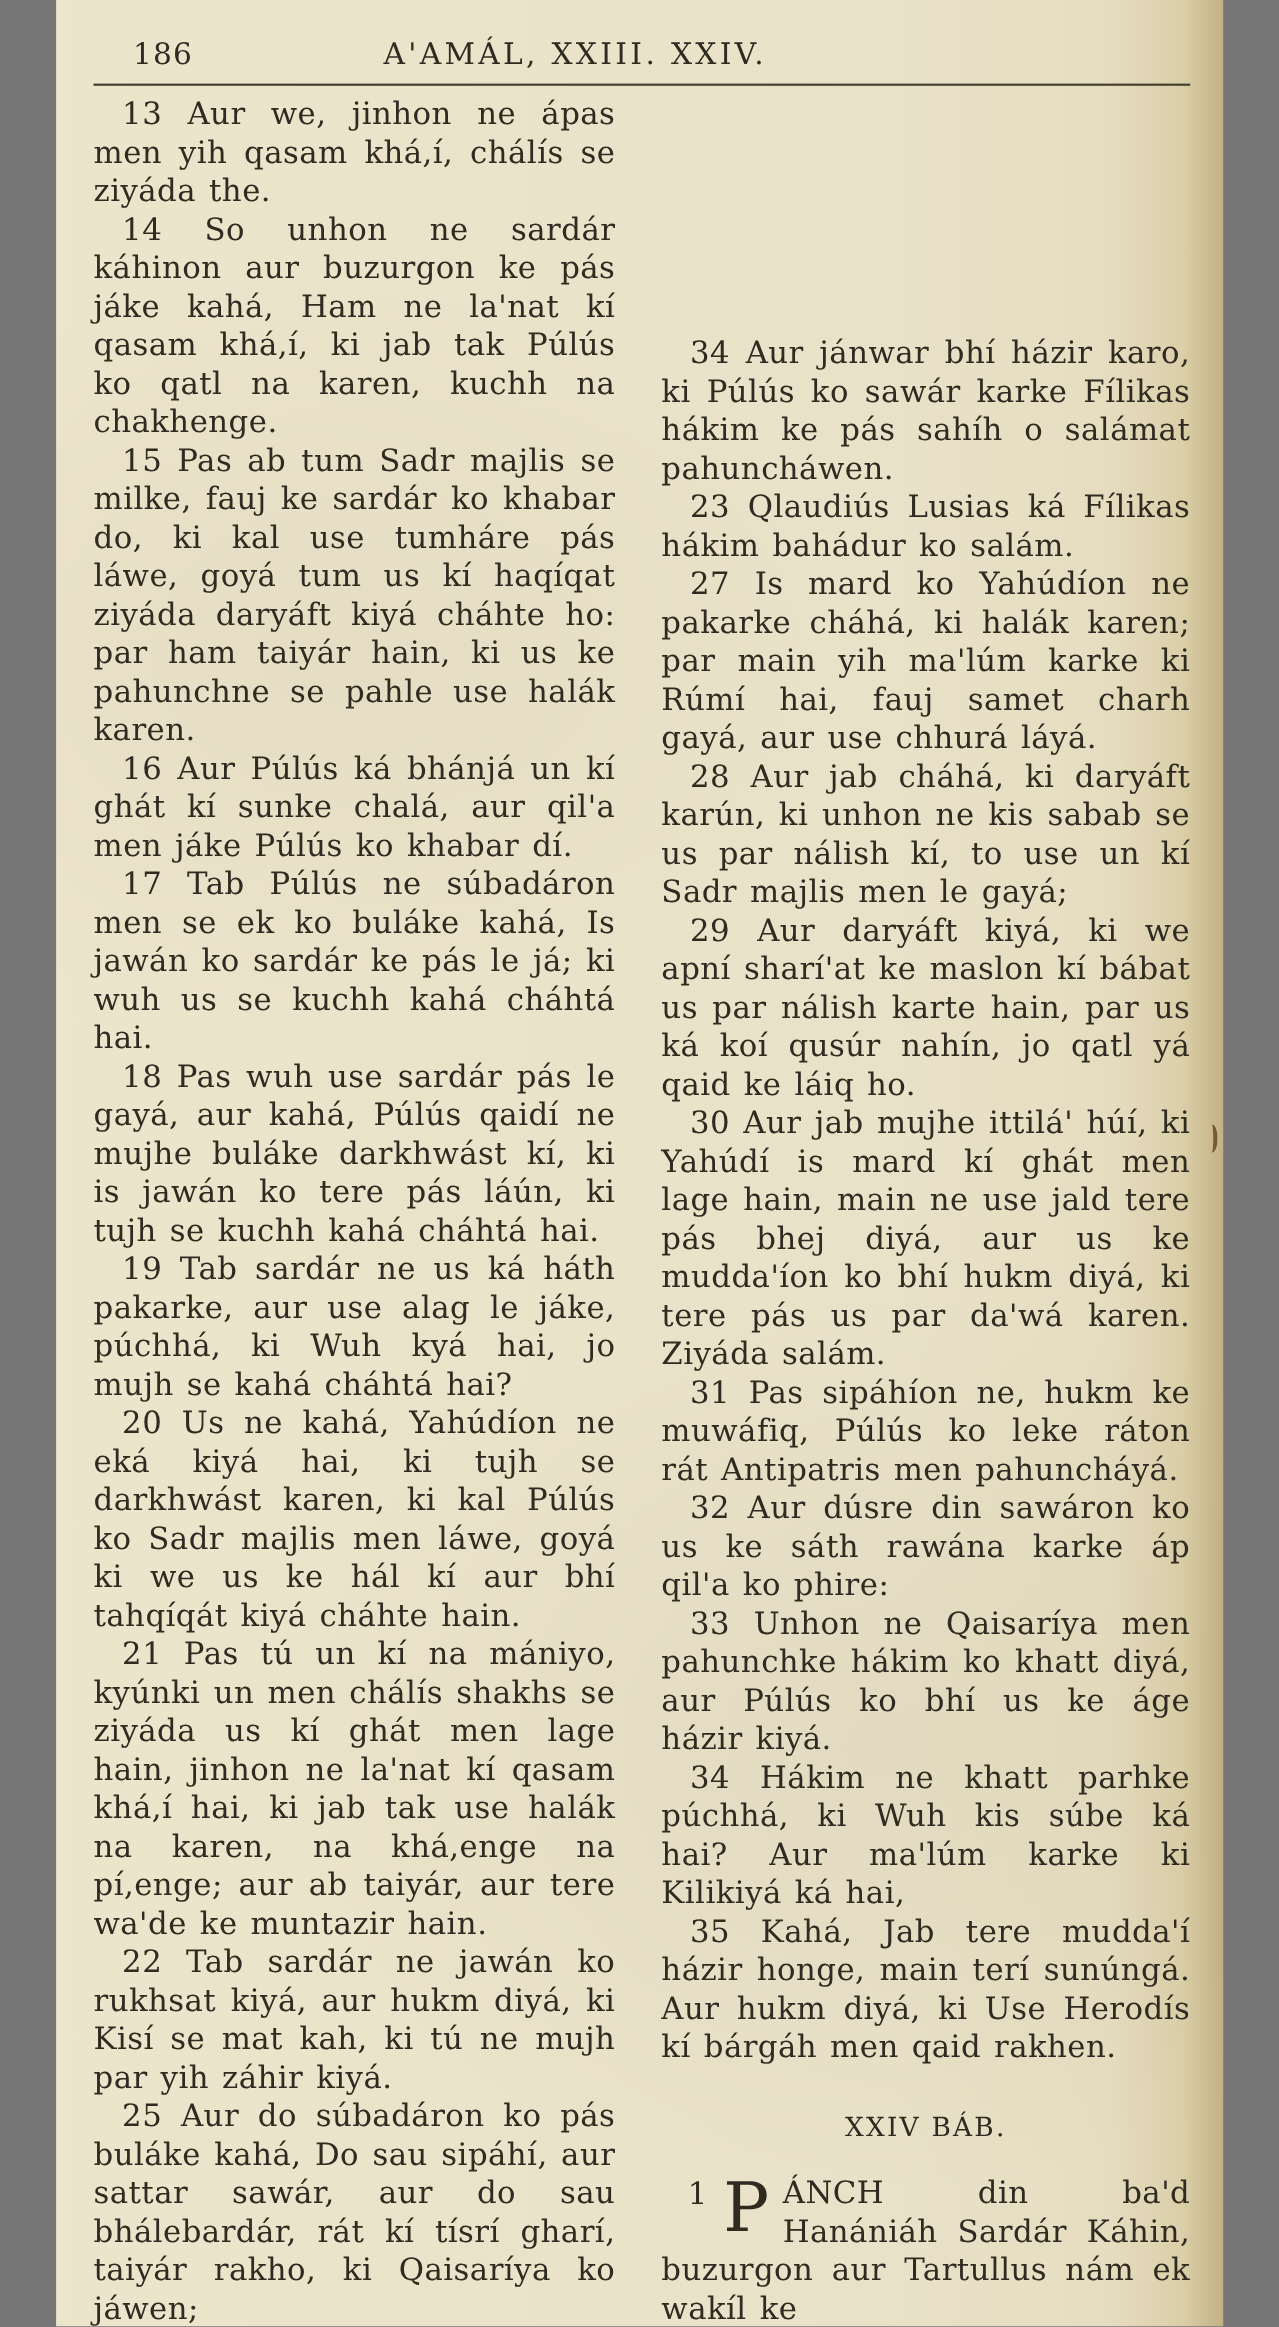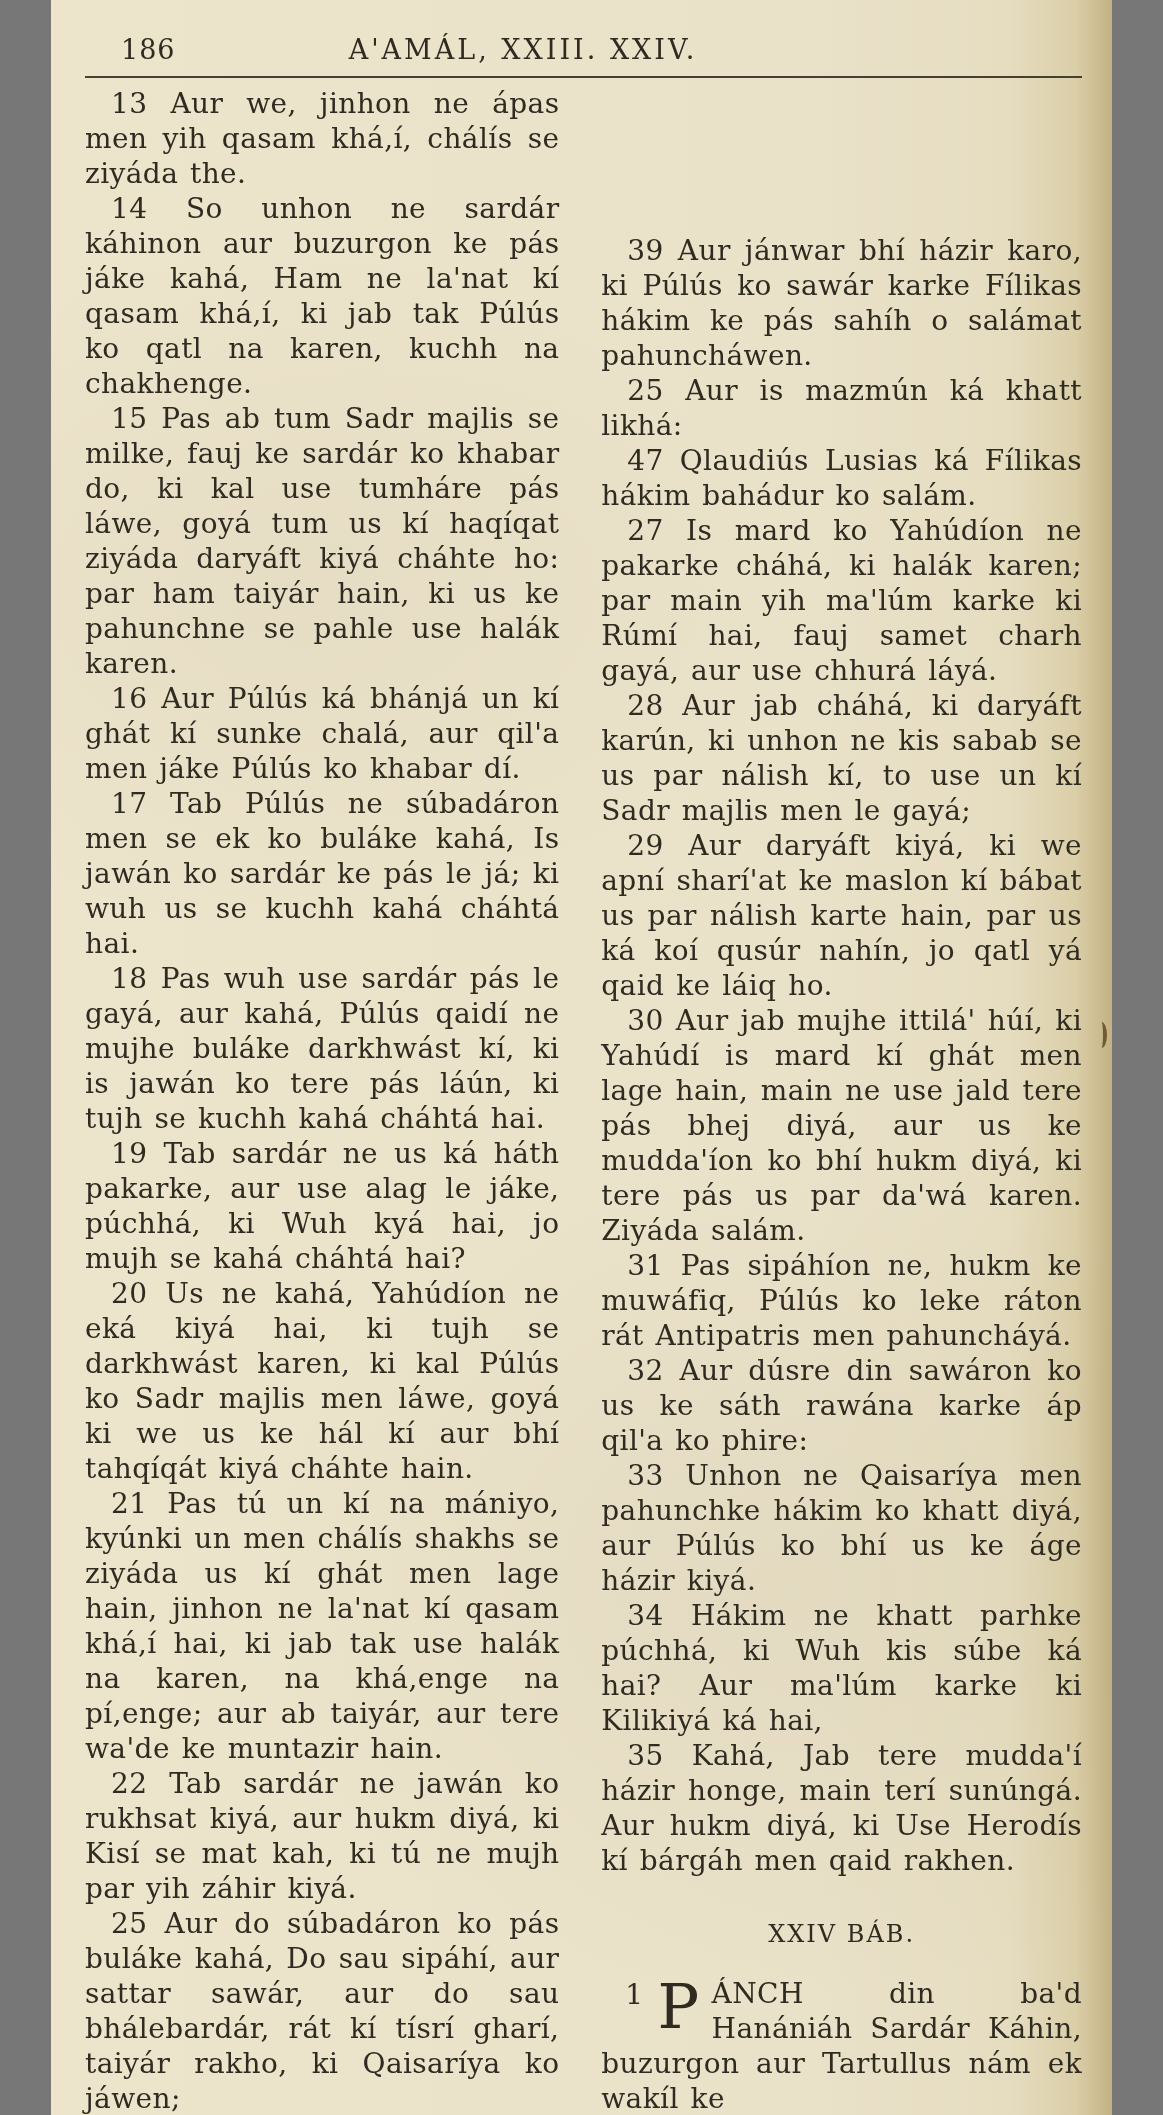--- a/index.html
+++ b/index.html
@@ -134,23 +134,22 @@
         <p class="verse">19 Tab sardár ne us ká háth pakarke, aur use alag le jáke, púchhá, ki Wuh kyá hai, jo mujh se kahá cháhtá hai?</p>
         <p class="verse">20 Us ne kahá, Yahúdíon ne eká kiyá hai, ki tujh se darkhwást karen, ki kal Púlús ko Sadr majlis men láwe, goyá ki we us ke hál kí aur bhí tahqíqát kiyá cháhte hain.</p>
         <p class="verse">21 Pas tú un kí na mániyo, kyúnki un men chálís shakhs se ziyáda us kí ghát men lage hain, jinhon ne la'nat kí qasam khá,í hai, ki jab tak use halák na karen, na khá,enge na pí,enge; aur ab taiyár, aur tere wa'de ke muntazir hain.</p>
         <p class="verse">22 Tab sardár ne jawán ko rukhsat kiyá, aur hukm diyá, ki Kisí se mat kah, ki tú ne mujh par yih záhir kiyá.</p>
         <p class="verse">25 Aur do súbadáron ko pás buláke kahá, Do sau sipáhí, aur sattar sawár, aur do sau bhálebardár, rát kí tísrí gharí, taiyár rakho, ki Qaisaríya ko jáwen;</p>
       </section>
 
       <div class="column-divider"></div>
 
       <section class="col col-right">
-        <p class="verse">39 Aur jánwar bhí házir karo, ki Púlús ko sawár karke Fílikas hákim ke pás sahíh o salámat pahuncháwen.</p>
-        <p class="verse">25 Aur is mazmún ká khatt likhá:</p>
-        <p class="verse">47 Qlaudiús Lusias ká Fílikas hákim bahádur ko salám.</p>
+        <p class="verse">34 Aur jánwar bhí házir karo, ki Púlús ko sawár karke Fílikas hákim ke pás sahíh o salámat pahuncháwen.</p>
+        <p class="verse">23 Qlaudiús Lusias ká Fílikas hákim bahádur ko salám.</p>
         <p class="verse">27 Is mard ko Yahúdíon ne pakarke cháhá, ki halák karen; par main yih ma'lúm karke ki Rúmí hai, fauj samet charh gayá, aur use chhurá láyá.</p>
         <p class="verse">28 Aur jab cháhá, ki daryáft karún, ki unhon ne kis sabab se us par nálish kí, to use un kí Sadr majlis men le gayá;</p>
         <p class="verse">29 Aur daryáft kiyá, ki we apní sharí'at ke maslon kí bábat us par nálish karte hain, par us ká koí qusúr nahín, jo qatl yá qaid ke láiq ho.</p>
         <p class="verse">30 Aur jab mujhe ittilá' húí, ki Yahúdí is mard kí ghát men lage hain, main ne use jald tere pás bhej diyá, aur us ke mudda'íon ko bhí hukm diyá, ki tere pás us par da'wá karen. Ziyáda salám.</p>
         <p class="verse">31 Pas sipáhíon ne, hukm ke muwáfiq, Púlús ko leke ráton rát Antipatris men pahuncháyá.</p>
         <p class="verse">32 Aur dúsre din sawáron ko us ke sáth rawána karke áp qil'a ko phire:</p>
         <p class="verse">33 Unhon ne Qaisaríya men pahunchke hákim ko khatt diyá, aur Púlús ko bhí us ke áge házir kiyá.</p>
         <p class="verse">34 Hákim ne khatt parhke púchhá, ki Wuh kis súbe ká hai? Aur ma'lúm karke ki Kilikiyá ká hai,</p>
         <p class="verse">35 Kahá, Jab tere mudda'í házir honge, main terí sunúngá. Aur hukm diyá, ki Use Herodís kí bárgáh men qaid rakhen.</p>
 

